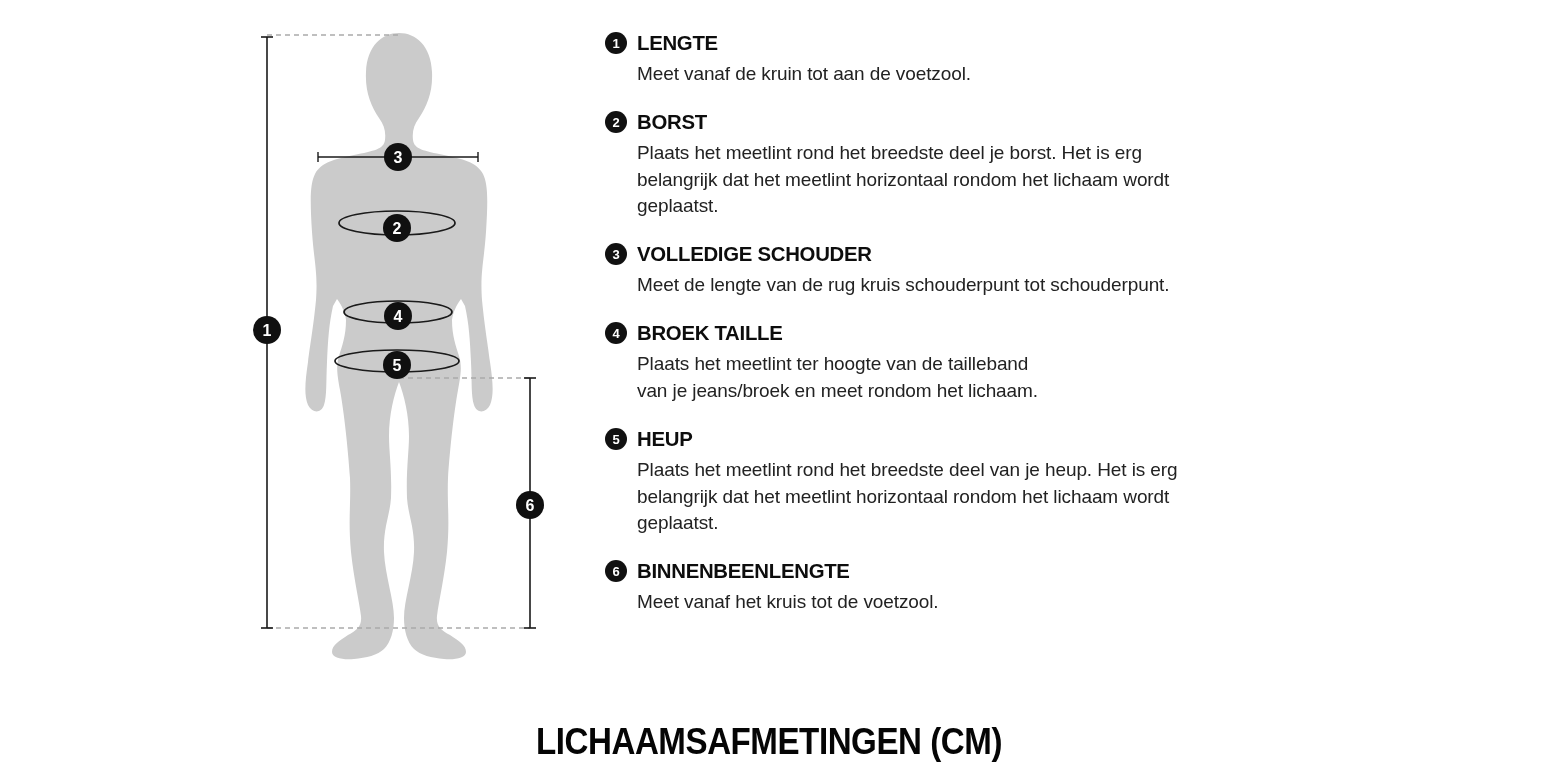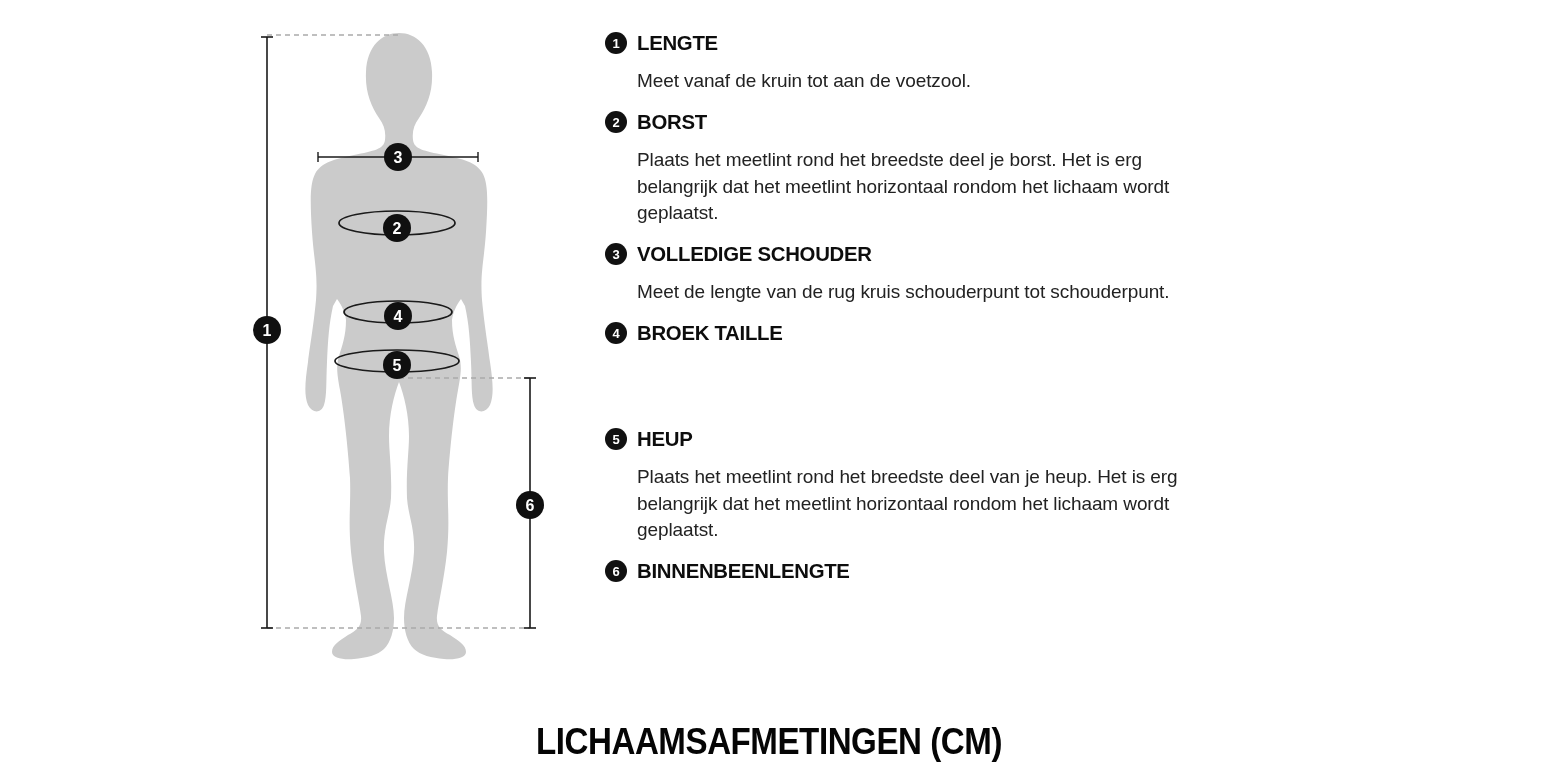--- a/index.html
+++ b/index.html
@@ -23,21 +23,21 @@
     display: flex; align-items: center; justify-content: center;
     margin-top: 1px;
   }
   .measure-item h3 {
     font-size: 21px; line-height: 24px; font-weight: bold;
     letter-spacing: -0.3px; color: #0d0d0d;
     transform: scaleX(0.97); transform-origin: left;
   }
   .measure-item .desc {
     font-size: 19px; line-height: 26.5px; color: #222222;
-    white-space: pre-line; margin-top: 13px;
+    white-space: pre-line; margin-top: 6px;
     letter-spacing: -0.1px;
   }
   .item-1 { top: 31px; }
   .item-2 { top: 110px; }
   .item-3 { top: 242px; }
   .item-4 { top: 321px; }
   .item-5 { top: 427px; }
   .item-6 { top: 559px; }
 
   
@@ -197,35 +197,38 @@
     <div>
       <h3>VOLLEDIGE SCHOUDER</h3>
       <div class="desc">Meet de lengte van de rug kruis schouderpunt tot schouderpunt.</div>
     </div>
   </div>
 
   <div class="measure-item item-4">
     <div class="badge">4</div>
     <div>
       <h3>BROEK TAILLE</h3>
+      <div class="desc">Plaats het meetlint ter hoogte van de tailleband
+van je jeans/broek en meet rondom het lichaam.</div>
     </div>
   </div>
 
   <div class="measure-item item-5">
     <div class="badge">5</div>
     <div>
       <h3>HEUP</h3>
       <div class="desc">Plaats het meetlint rond het breedste deel van je heup. Het is erg
 belangrijk dat het meetlint horizontaal rondom het lichaam wordt
 geplaatst.</div>
     </div>
   </div>
 
   <div class="measure-item item-6">
     <div class="badge">6</div>
     <div>
       <h3>BINNENBEENLENGTE</h3>
+      <div class="desc">Meet vanaf het kruis tot de voetzool.</div>
     </div>
   </div>
 
 </div>
 
 <div class="page-title">LICHAAMSAFMETINGEN (CM)</div>
 
 </body></html>

